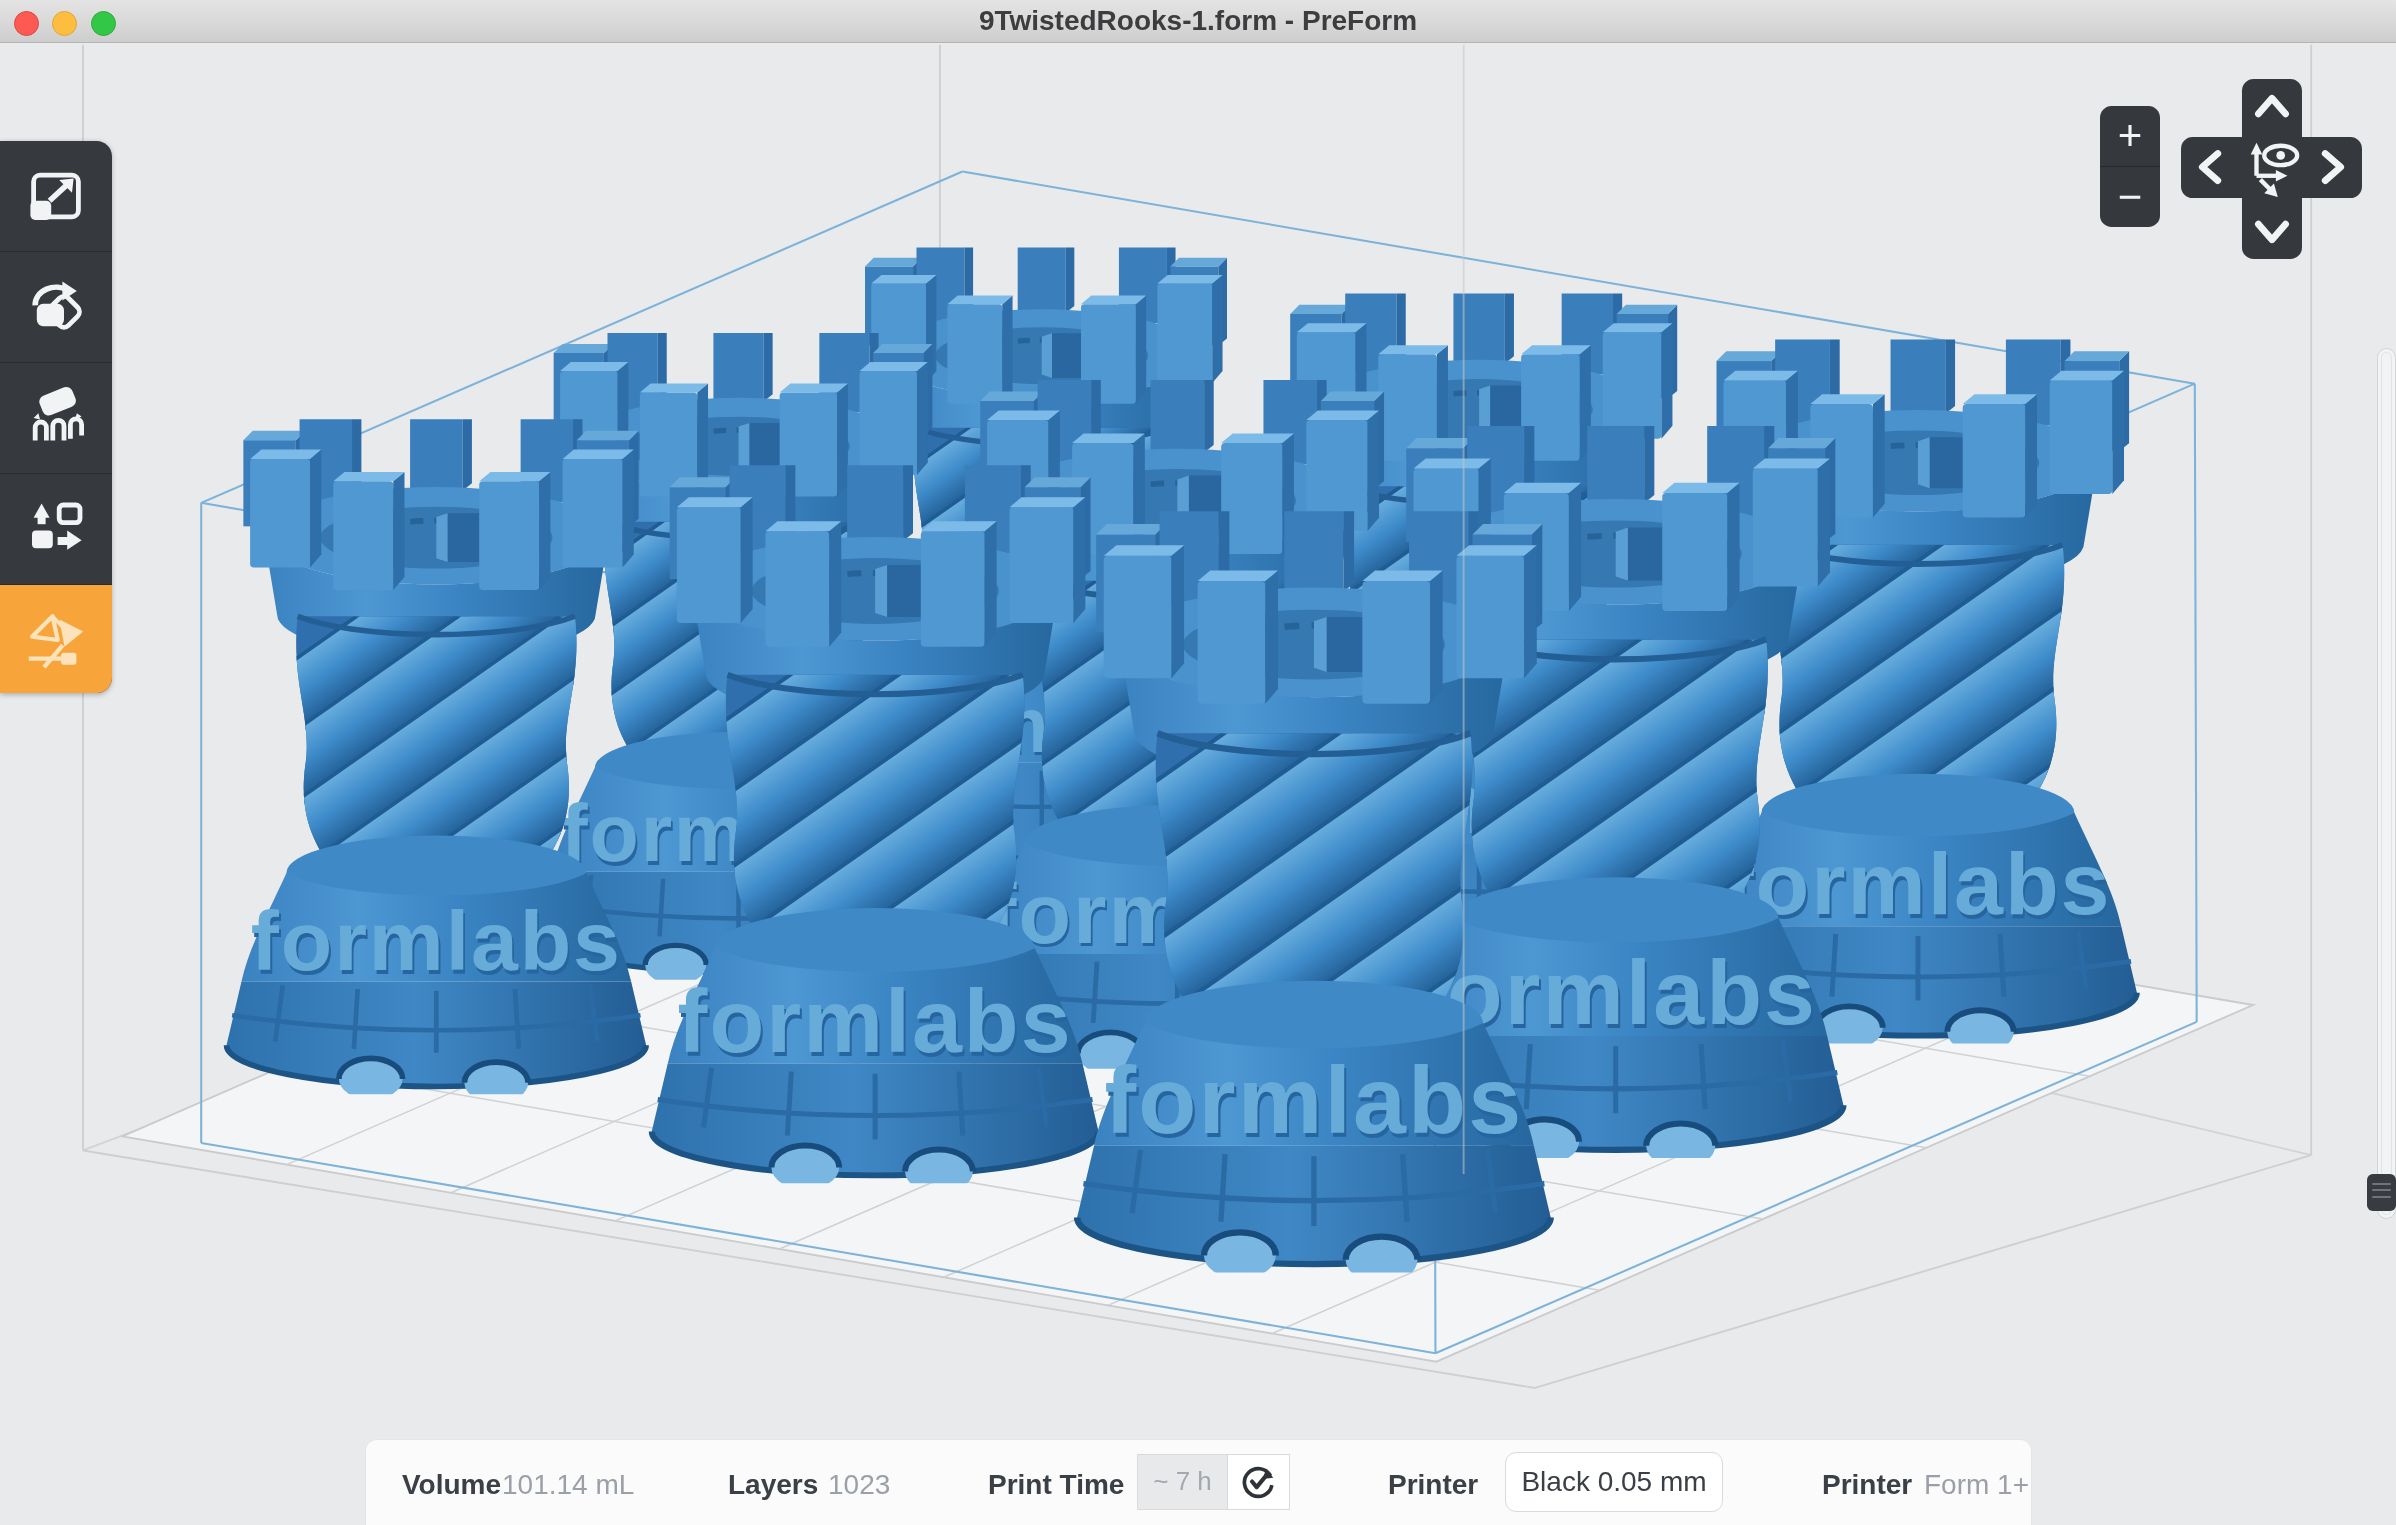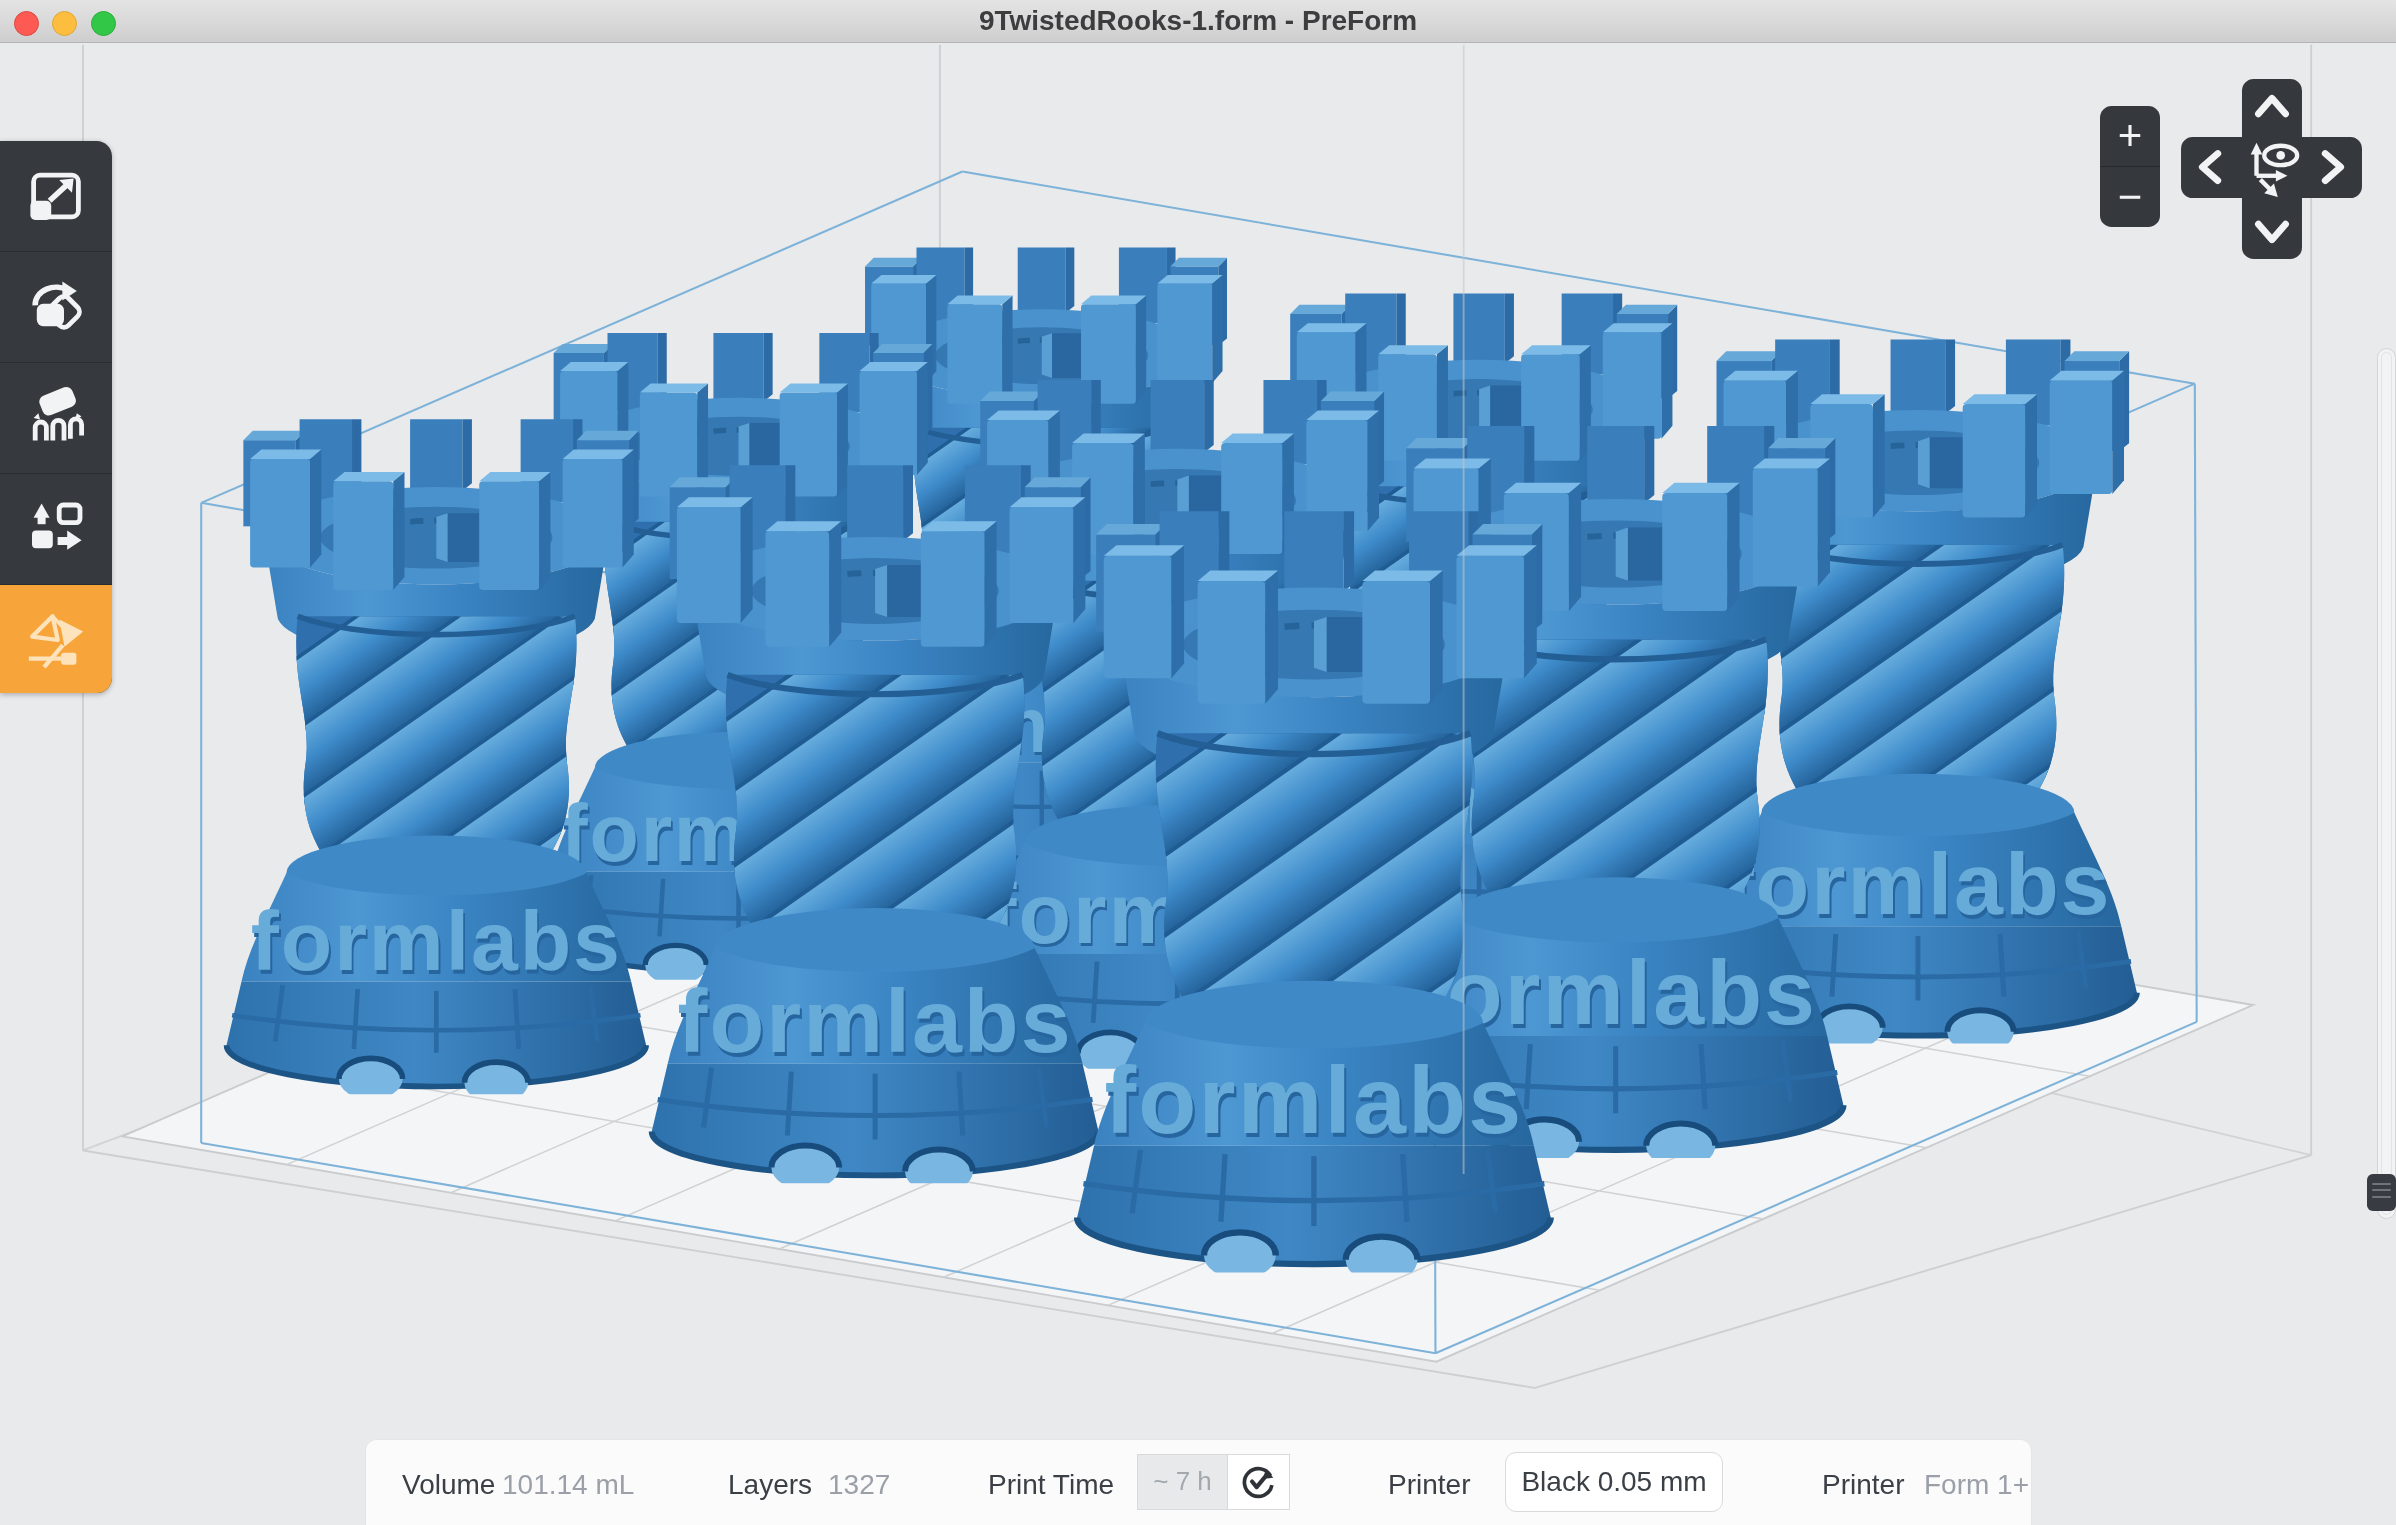--- a/index.html
+++ b/index.html
@@ -39,21 +39,21 @@
   .layerslider .inner{position:absolute;left:2.9px;top:2.9px;right:2.9px;bottom:2.9px;
     border:1px solid #e2e3e5;border-radius:6.8px;}
   .sliderhandle{position:absolute;left:2367px;top:1174px;width:29px;height:37px;
     background:#383c42;border-radius:5.8px;z-index:31;cursor:grab;}
   .sliderhandle i{display:block;height:1.9px;background:#70747a;margin:4.8px 4.8px 0 4.8px;border-radius:1px;}
   .sliderhandle i:first-child{margin-top:8.7px;}
   
   .statusbar{position:absolute;left:365px;top:1439px;width:1667px;height:87px;
     background:#fbfbfc;border:1.9px solid #e4e5e7;border-bottom:none;
     border-radius:11.6px 11.6px 0 0;box-sizing:border-box;z-index:40;}
-  .sb-label{position:absolute;top:29px;font-size:28px;font-weight:400;color:#3b4046;white-space:nowrap;}
+  .sb-label{position:absolute;top:29px;font-size:28px;font-weight:700;color:#3b4046;white-space:nowrap;}
   .sb-value{position:absolute;top:29px;font-size:28px;font-weight:400;color:#9ba0a8;white-space:nowrap;}
   .timectl{position:absolute;left:771px;top:13.5px;width:153px;height:56px;border:1.9px solid #d9dadc;
     border-radius:0;box-sizing:border-box;overflow:hidden;display:flex;background:#fff;}
   .timectl .tval{width:89px;background:#e8e9ea;color:#a3a8af;font-size:26px;display:flex;
     align-items:center;justify-content:center;}
   .timectl .tbtn{flex:1;display:flex;align-items:center;justify-content:center;cursor:pointer;
     border-left:1.9px solid #d9dadc;}
   .materialbox{position:absolute;left:1139px;top:11.6px;width:218px;height:60px;background:#fff;
     border:1.9px solid #d9dadc;border-radius:11px;box-sizing:border-box;color:#3b4046;
     font-size:28px;display:flex;align-items:center;justify-content:center;cursor:pointer;}
@@ -350,21 +350,21 @@
 <div class="sliderhandle">
     <i></i>
     <i></i>
     <i></i>
   </div>
 
 <div class="statusbar">
   <span class="sb-label" style="left:36px">Volume</span>
   <span class="sb-value" style="left:136px">101.14 mL</span>
   <span class="sb-label" style="left:362px">Layers</span>
-  <span class="sb-value" style="left:462px">1327</span>
+  <span class="sb-value" style="left:462px">1023</span>
   <span class="sb-label" style="left:622px">Print Time</span>
   <div class="timectl">
     <div class="tval">~ 7 h</div>
     <div class="tbtn">
       <svg width="37" height="37" viewBox="0 0 40 40">
         <path d="M33,14 A15,15 0 1 0 34.5,24" fill="none" stroke="#2f3338" stroke-width="4"></path>
         <path d="M28,6 L36,16 L25,17 Z" fill="#2f3338"></path>
         <path d="M13,20 L18,26 L28,14" fill="none" stroke="#2f3338" stroke-width="4.5" stroke-linecap="round" stroke-linejoin="round"></path>
       </svg>
     </div>

